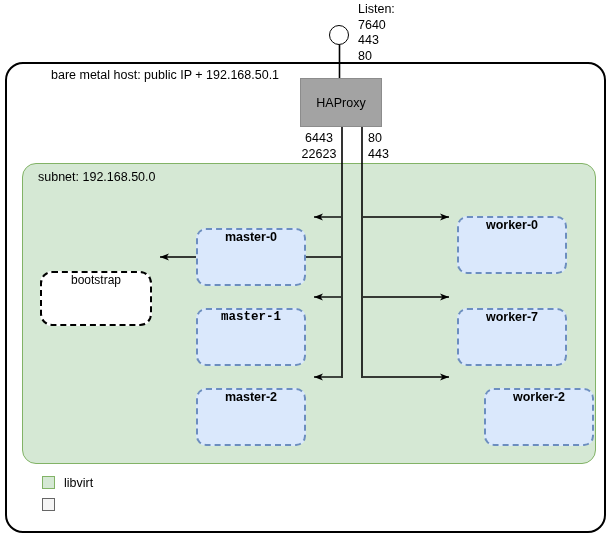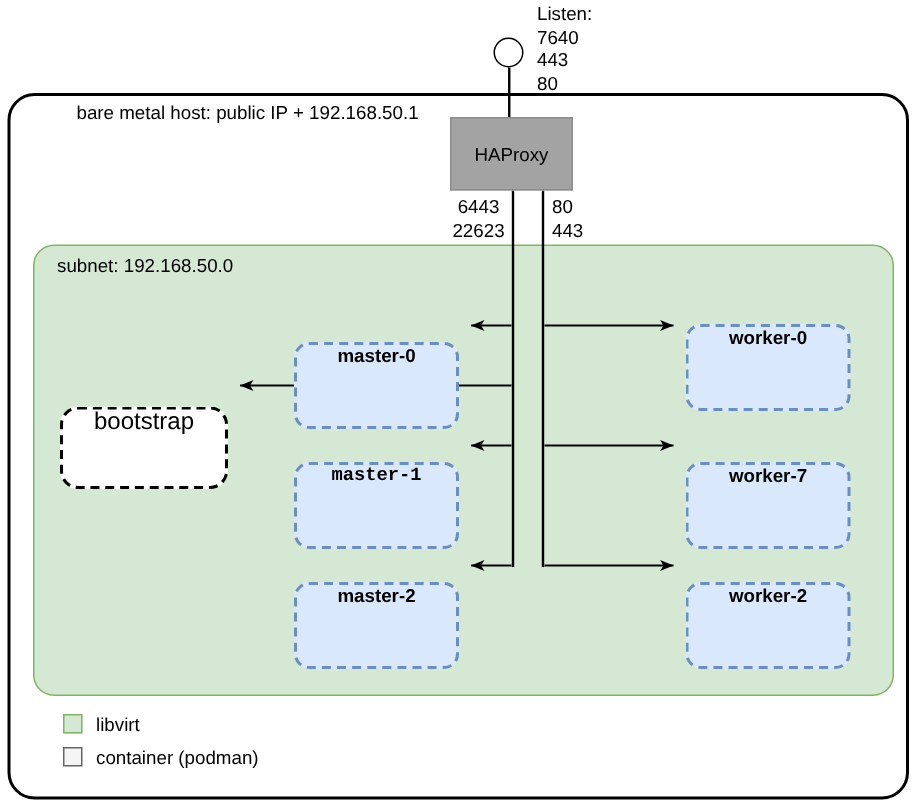--- a/index.html
+++ b/index.html
@@ -136,21 +136,21 @@
     color: #000000;
   }
   .node-podman {
     width: 112px;
     height: 55px;
     background: #ffffff;
     border: 2.4px dashed #000000;
     border-radius: 12px;
   }
   .node-podman .node-text {
-    font-size: 16px;
+    font-size: 12px;
     font-weight: normal;
     color: #000000;
   }
 
   
   #legend { left: 14px; top: 473px; width: 240px; }
   .legend-row {
     display: flex;
     align-items: center;
     height: 19px;
@@ -246,28 +246,27 @@
   <div class="abs node node-ocp" style="left:196px; top:348px;">
     <span class="node-text">master-2</span>
   </div>
 
   <div class="abs node node-ocp" style="left:457px; top:176px;">
     <span class="node-text">worker-0</span>
   </div>
   <div class="abs node node-ocp" style="left:457px; top:268px;">
     <span class="node-text">worker-7</span>
   </div>
-  <div class="abs node node-ocp" style="left:457px; top:348px;">
+  <div class="abs node node-ocp" style="left:484px; top:348px;">
     <span class="node-text">worker-2</span>
   </div>
 
   <div class="abs" id="legend">
     <div class="legend-row">
       <span class="legend-swatch" style="background:#d5e8d4; border:1.4px solid #82b366;"></span>
       <span class="legend-text">libvirt</span>
     </div>
     <div class="legend-row">
       <span class="legend-swatch" style="background:#f5f5f5; border:1.4px solid #666666;"></span>
-      <span class="legend-text">container (podman)</span>
     </div>
   </div>
 
 </div>
 
 </body></html>

